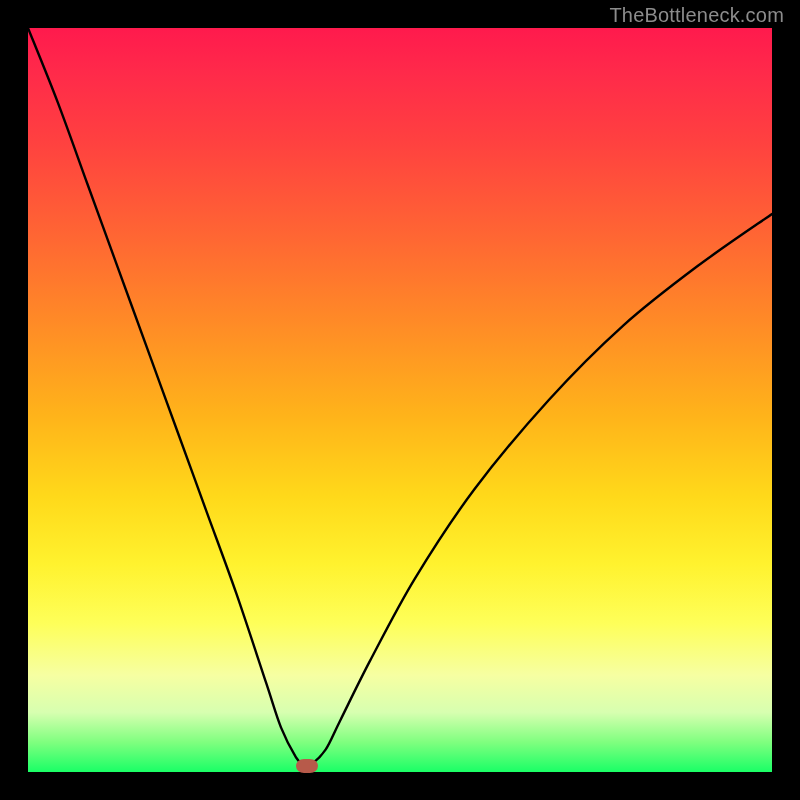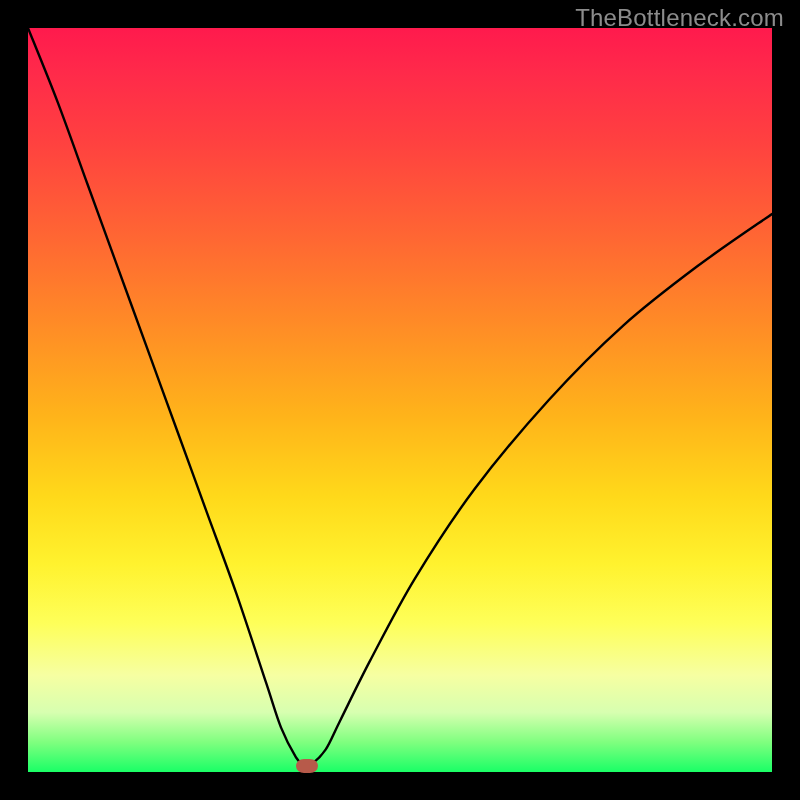--- a/index.html
+++ b/index.html
@@ -48,21 +48,21 @@
     height: 14px;
     border-radius: 8px / 7px;
     background: #b75a4a;
     transform: translate(-50%, -50%);
   }
   .watermark {
     position: absolute;
     top: 4px;
     right: 16px;
     color: #8c8c8c;
-    font-size: 24px;
+    font-size: 20px;
     font-weight: 500;
     letter-spacing: 0.2px;
     user-select: none;
   }
   svg.curve {
     position: absolute;
     left: 0;
     top: 0;
     width: 744px;
     height: 744px;

